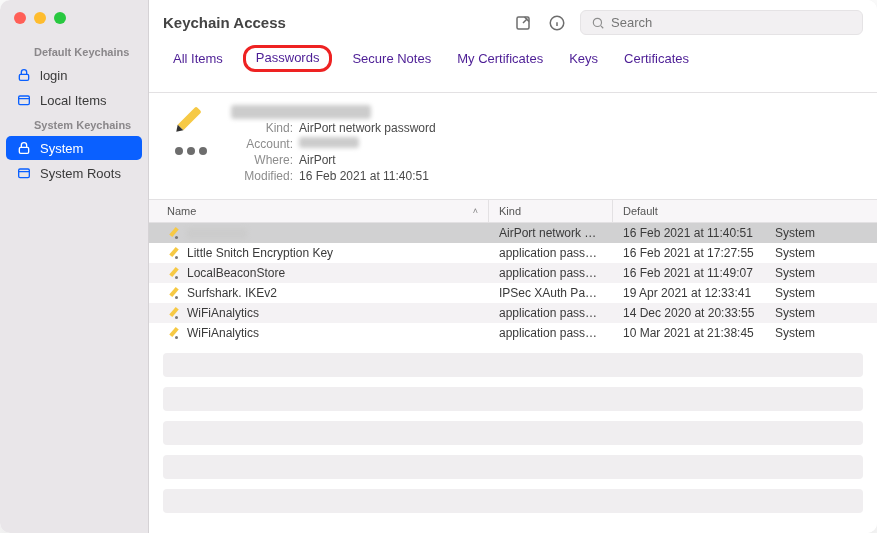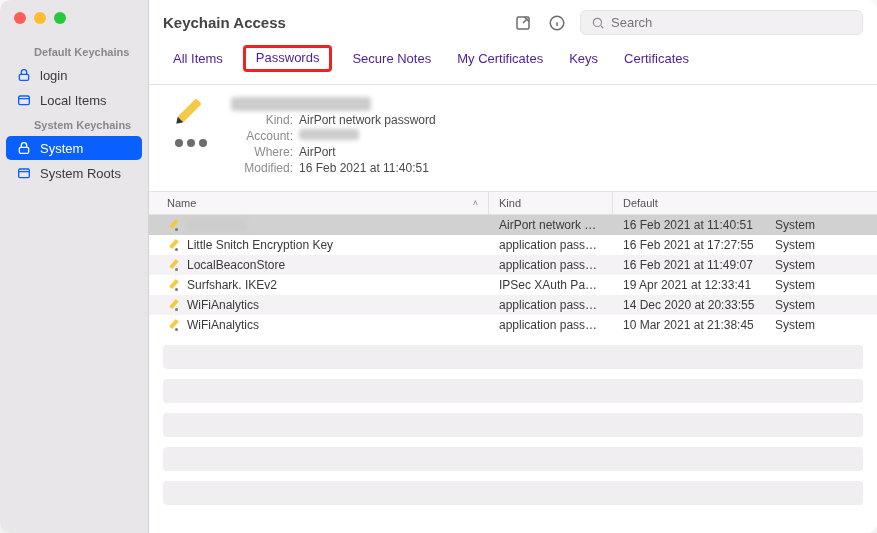--- a/index.html
+++ b/index.html
@@ -74,22 +74,22 @@
       border: none; background: transparent; outline: none;
       flex: 1; font-size: 13px; color: #333;
     }
     .tabs {
       display: flex; gap: 14px; padding: 0 18px 6px;
       color: #4c1d95; font-size: 13px;
       border-bottom: 1px solid #e3e1e3;
     }
     .tab { padding: 4px 6px 8px; cursor: default; }
     .tab.highlighted {
-      border: 3px solid #e22; border-radius: 4px;
-      padding: 2px 10px 4px; margin-top: -2px; margin-bottom: 6px;
+      border: 3px solid #e22; border-radius: 12px;
+      padding: 2px 10px 4px; margin-top: -2px; margin-bottom: 14px;
     }
     .detail {
       display: flex; gap: 14px;
       padding: 10px 18px 14px;
       border-bottom: 1px solid #e3e1e3;
     }
     .big-icon {
       width: 50px; height: 50px; position: relative;
     }
     .pencil {

